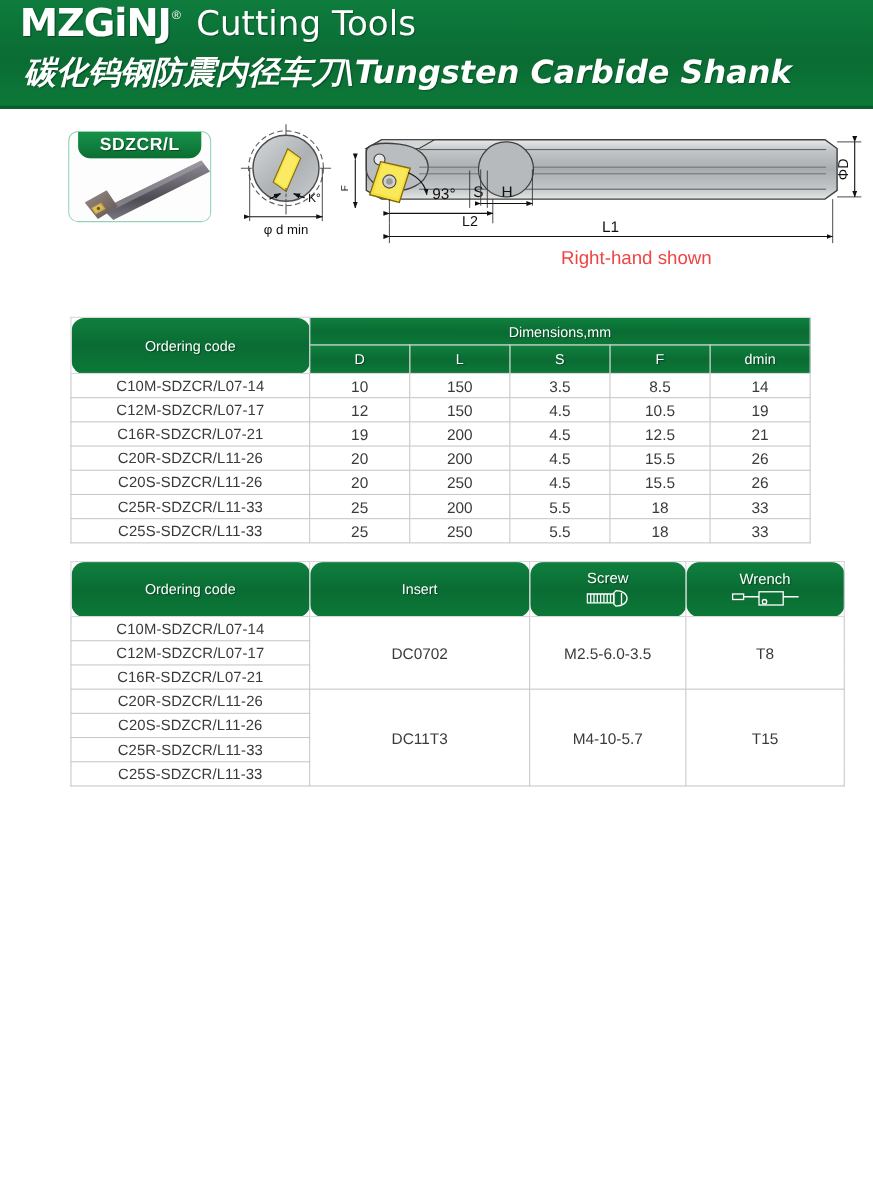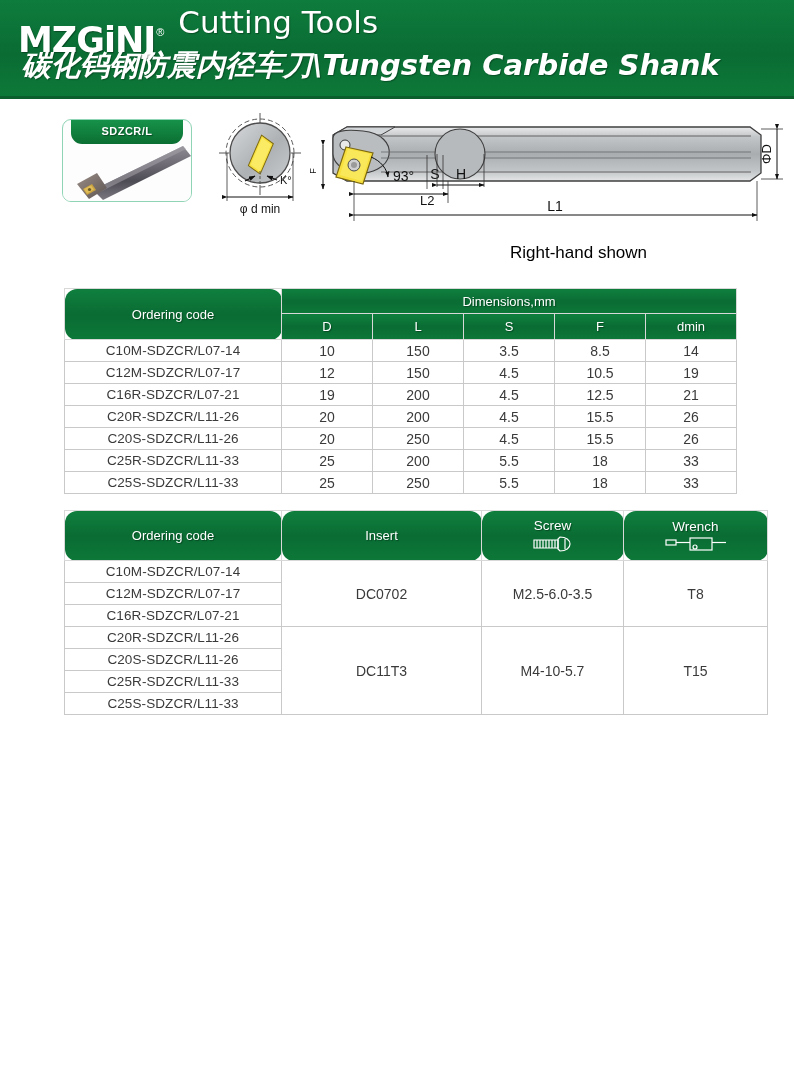--- a/index.html
+++ b/index.html
@@ -32,21 +32,21 @@
     letter-spacing:-1px;line-height:40px;
     font-family:"DejaVu Sans", sans-serif;
     text-shadow:1px 1px 1px rgba(0,0,0,.35);
   }
   .logo-reg{
     font-size:11px;color:#ffffff;line-height:12px;
     margin-left:1px;margin-bottom:22px;
   }
   .logo-tagline{
     font-size:31px;color:#ffffff;line-height:40px;
-    margin-left:14px;margin-bottom:18px;
+    margin-left:14px;margin-bottom:0px;
     font-family:"DejaVu Sans", sans-serif;
     text-shadow:1px 1px 1px rgba(0,0,0,.3);
   }
   .banner-sub{
     position:absolute;left:22px;top:46px;
     font-size:29px;color:#ffffff;font-style:italic;font-weight:bold;
     white-space:nowrap;
     font-family:"DejaVu Sans", sans-serif;
     text-shadow:1px 1px 1px rgba(0,0,0,.3);
   }
@@ -60,21 +60,21 @@
   
   .photo-card{
     position:absolute;left:62px;top:14px;width:128px;height:81px;
     border:1px solid #8fd4b4;border-radius:9px;
     background:#fdfdfd;overflow:hidden;
   }
   .photo-tab{
     position:absolute;left:8px;top:0px;width:112px;height:24px;
     background:linear-gradient(180deg,#17924a 0%,#0b6e32 100%);
     border-radius:0 0 11px 11px;
-    color:#fff;font-size:11px;font-weight:bold;
+    color:#fff;font-size:16px;font-weight:bold;
     text-align:center;line-height:23px;letter-spacing:.5px;
     text-shadow:1px 1px 1px rgba(0,0,0,.4);
   }
   .photo-body{position:absolute;left:0;top:24px;width:128px;height:57px;}
   .photo-svg{display:block;}
 
   
   .schematic{position:absolute;left:205px;top:0px;}
 
   
@@ -258,21 +258,21 @@
         <line x1="552" y1="76" x2="552" y2="116" stroke="#333" stroke-width=".8"></line>
         <line x1="149" y1="110" x2="552" y2="110" stroke="#111" stroke-width="1" marker-start="url(#arS)" marker-end="url(#arS)"></line>
         <text x="350" y="106" text-anchor="middle" font-family="'Liberation Sans',sans-serif" font-size="14" fill="#111">L1</text>
 
         <line x1="556" y1="24" x2="578" y2="24" stroke="#333" stroke-width=".8"></line>
         <line x1="556" y1="74" x2="578" y2="74" stroke="#333" stroke-width=".8"></line>
         <line x1="572" y1="24" x2="572" y2="74" stroke="#111" stroke-width="1" marker-start="url(#arS)" marker-end="url(#arS)"></line>
         <text x="566" y="49" text-anchor="middle" font-family="'Liberation Sans',sans-serif" font-size="13" fill="#111" transform="rotate(-90 566 49)">ΦD</text>
       </g>
     </svg>
-    <div style="position:absolute;left:305px;top:120px;font-size:17px;color:#000000;white-space:nowrap;margin-top:18px;">Right-hand shown</div>
+    <div style="position:absolute;left:305px;top:120px;font-size:17px;color:#ef4444;white-space:nowrap;">Right-hand shown</div>
   </div>
 </div>
 
 <table class="tbl" id="table1">
   <thead>
     <tr>
       <th class="c-code hdr-tall" rowspan="2">Ordering code</th>
       <th class="hdr-top" colspan="5">Dimensions,mm</th>
     </tr>
     <tr>

